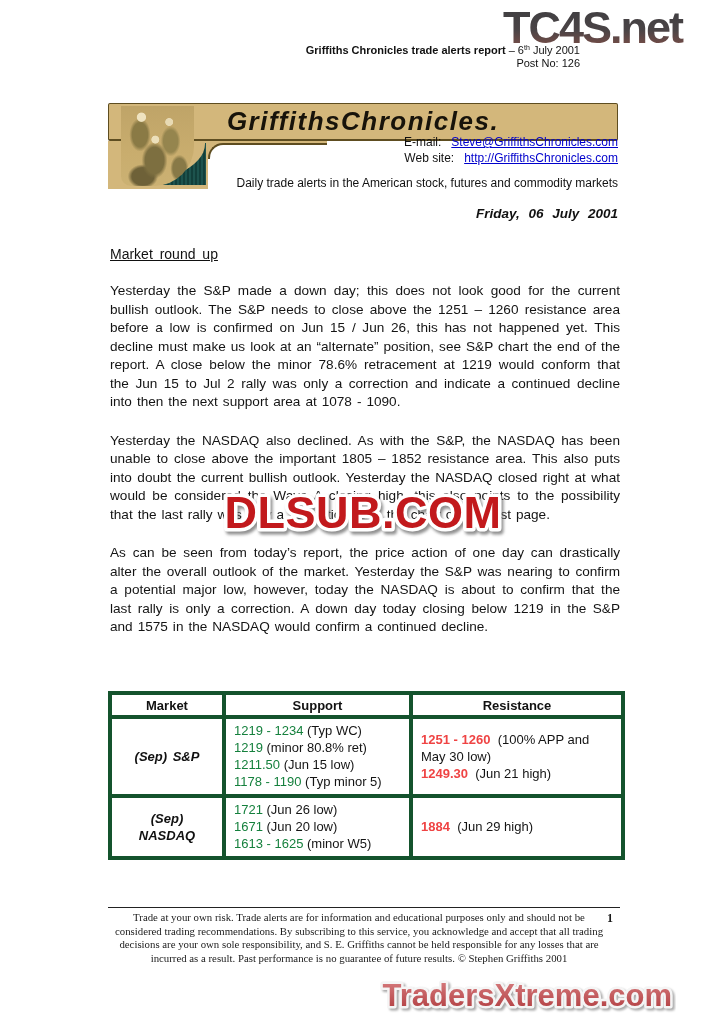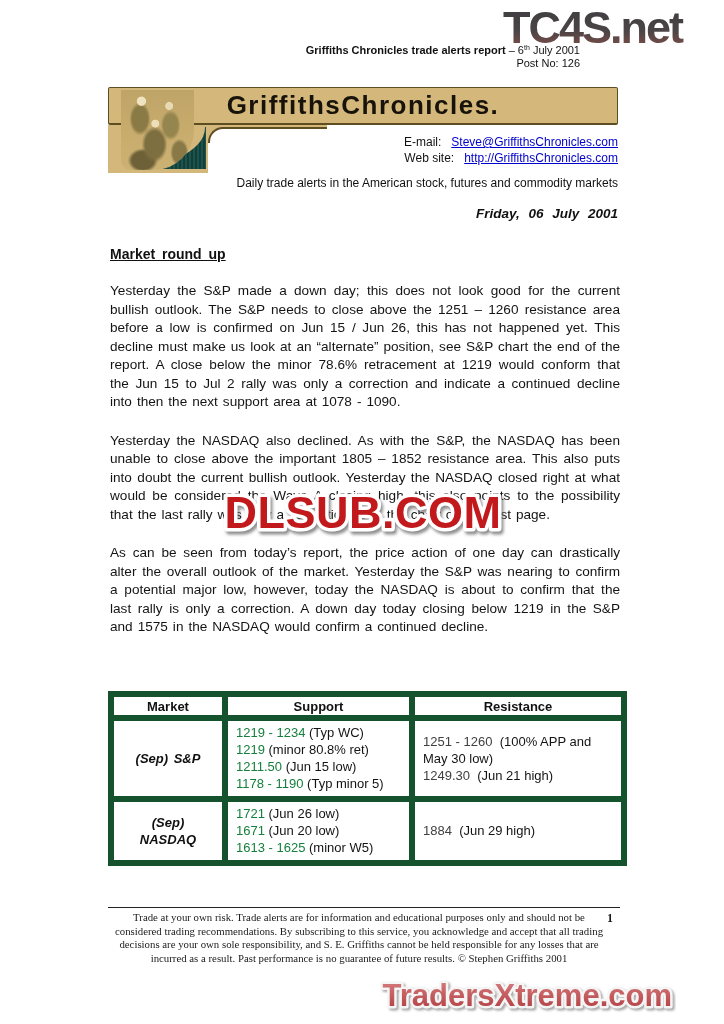--- a/index.html
+++ b/index.html
@@ -12,21 +12,21 @@
   
   .tc4s { position:absolute; top:2px; right:0; width:202px; height:52px; z-index:10; }
 
   
   .rep-head { position:absolute; top:41px; right:104px; width:420px; text-align:right;
     font-size:11px; line-height:13px; z-index:5; }
   .rep-head b { font-weight:bold; }
   .rep-head sup { font-size:7px; vertical-align:4px; }
 
   
-  .banner { position:absolute; left:108px; top:87px; width:510px; height:88px; }
+  .banner { position:absolute; left:108px; top:103px; width:510px; height:88px;font-style:italic; }
   .banner-bar { position:absolute; left:0; top:0; width:510px; height:38px;
     background:#d3b77b; border:1px solid #5e4d20; border-bottom-width:2px;
     border-radius:2px; display:flex; align-items:center; justify-content:center; }
   .brand { font-size:26px; font-weight:bold; letter-spacing:1.5px; color:#17130a; }
   .corner-tan { position:absolute; left:97px; top:38px; width:122px; height:16px; background:#d3b77b; }
   .corner-white { position:absolute; left:100px; top:40px; width:119px; height:16px;
     background:#fff; border-top:2px solid #5e4d20; border-left:2px solid #5e4d20;
     border-top-left-radius:15px; }
   .banner-left { position:absolute; left:0; top:38px; width:100px; height:48px; background:#d3b77b; }
   .teal { position:absolute; left:5px; top:2px; width:93px; height:42px;
@@ -52,41 +52,41 @@
   .contact { position:absolute; left:108px; top:134px; width:510px; font-size:12px;
     line-height:16px; text-align:right; }
   .contact .lbl { margin-right:10px; color:#111; }
   .contact a { color:#0000cc; text-decoration:underline; }
   .tagline { position:absolute; left:108px; top:176px; width:510px; text-align:right;
     font-size:12px; color:#111; }
 
   .dateline { position:absolute; left:108px; top:206px; width:510px; text-align:right;
     font-size:13.5px; font-weight:bold; word-spacing:5px;font-style:italic; }
 
-  .section-head { position:absolute; left:110px; top:246px; font-size:14px; font-weight:bold;
+  .section-head { position:absolute; left:110px; top:246px; font-size:14px; font-weight:normal;
     text-decoration:underline; word-spacing:3px; }
 
   
   .body-copy { position:absolute; left:110px; top:282px; width:510px; }
   .body-copy p { font-size:13.6px; line-height:18.5px; text-align:justify;
     word-spacing:1.2px; color:#141414; margin-bottom:20px; }
 
   
   .dlsub { position:absolute; left:202px; top:483px; width:322px; height:60px; z-index:20; }
 
   
   .tblwrap { position:absolute; left:108px; top:691px; width:513px; }
   table.levels { border-collapse:collapse; width:513px; table-layout:fixed; font-size:13px; }
-  table.levels th, table.levels td { border:6px solid #14532d; }
+  table.levels th, table.levels td { border:4px solid #14532d; }
   table.levels th { height:24px; font-weight:bold; text-align:center; font-size:13px; }
   table.levels td { padding:3px 8px 4px 8px; line-height:17px; vertical-align:middle; }
   td.mkt { text-align:center; font-weight:bold; word-spacing:2px;font-style:italic; }
   td.vals { vertical-align:top; }
   .blue { color:#15803d; }
-  .red { color:#404040; }
+  .red { color:#ef4444;font-weight:bold; }
   .note { color:#141414; white-space:pre-wrap; }
 
   
   .foot-rule { position:absolute; left:108px; top:907px; width:512px; border-top:1.6px solid #222; }
   .disclaimer { position:absolute; left:112px; top:911px; width:494px; text-align:center;
     font-family:"Liberation Serif", serif; font-size:10.8px; line-height:13.6px; color:#1a1a1a; }
   .pagenum { position:absolute; left:607px; top:911px; font-family:"Liberation Serif", serif;
     font-size:12px; font-weight:bold; color:#1a1a1a; }
 
   .txtreme { position:absolute; right:8px; bottom:8px; width:302px; height:40px; z-index:10; }

